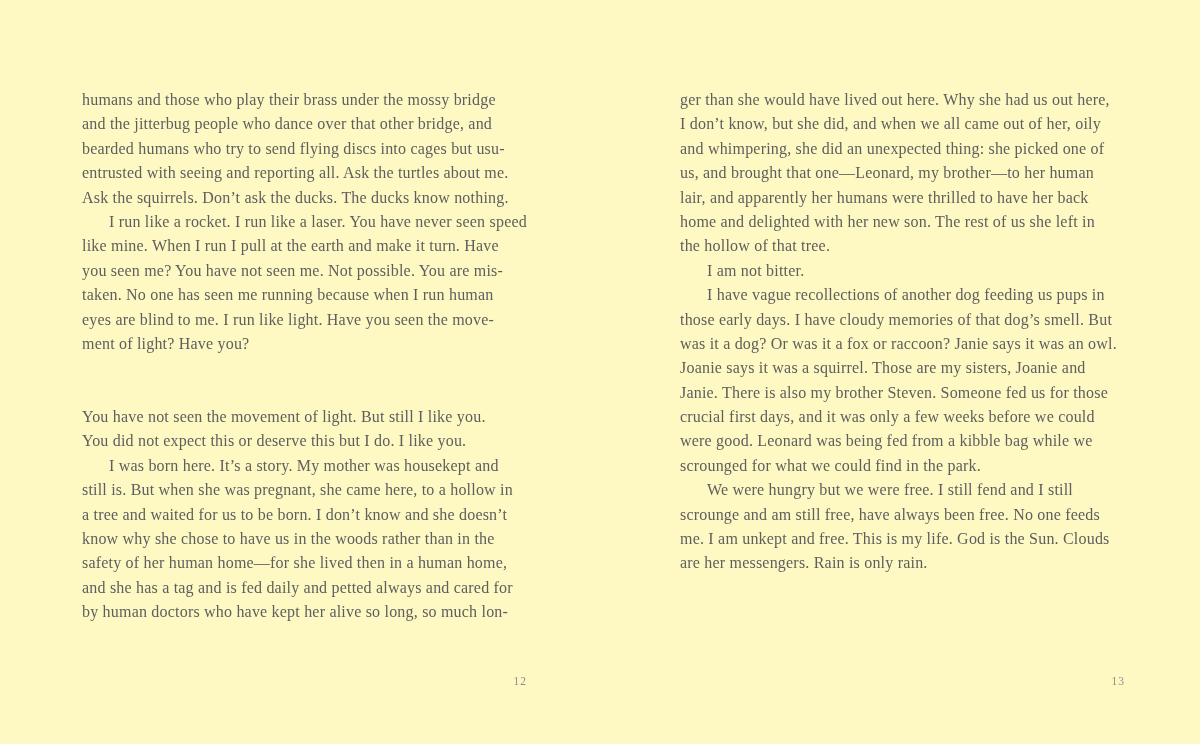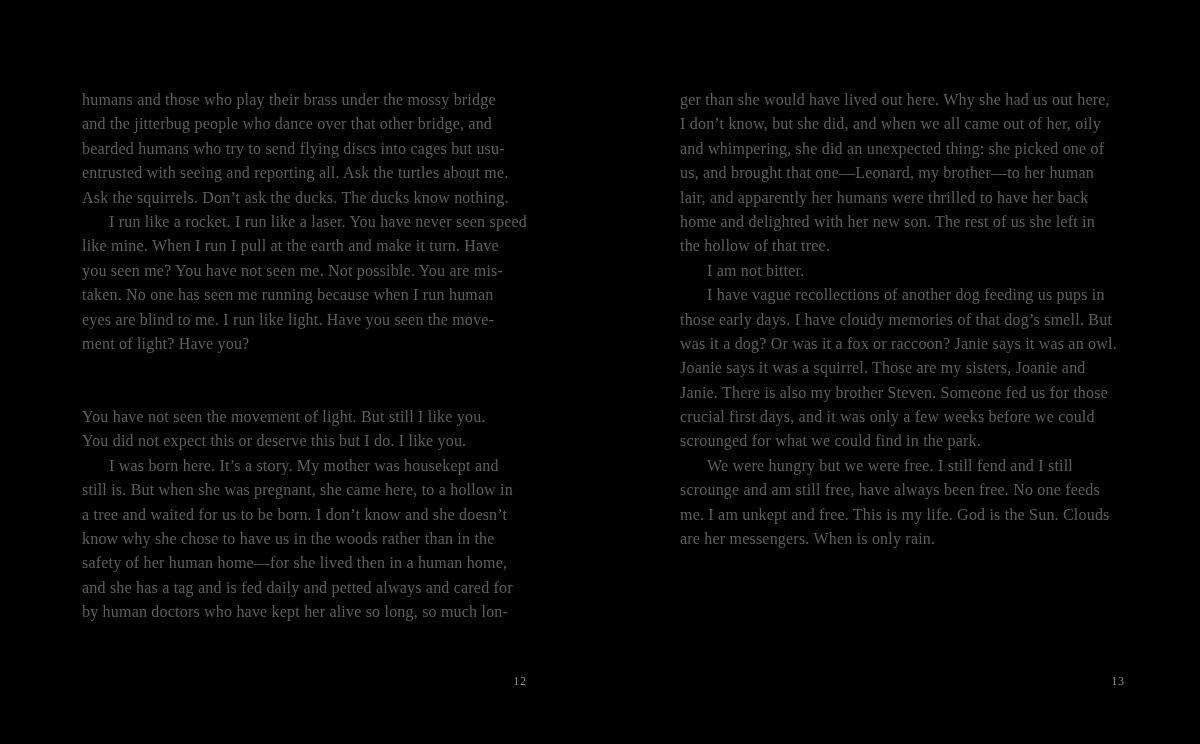--- a/index.html
+++ b/index.html
@@ -4,21 +4,21 @@
 <style>
   html, body {
     margin: 0;
     padding: 0;
     background: #ffffff;
   }
   .canvas {
     position: relative;
     width: 1200px;
     height: 744px;
-    background: #000000;
+    background: #fef9c3;
     overflow: hidden;
     font-family: "Liberation Serif", "DejaVu Serif", serif;
   }
   .text-block {
     position: absolute;
     top: 88px;
     width: 445px;
     font-size: 16px;
     line-height: 24.4px;
     letter-spacing: 0.2px;
@@ -100,25 +100,26 @@
         <div class="paragraph">
           <div class="line indent">I am not bitter.</div>
         </div>
         <div class="paragraph">
           <div class="line indent">I have vague recollections of another dog feeding us pups in</div>
           <div class="line">those early days. I have cloudy memories of that dog’s smell. But</div>
           <div class="line">was it a dog? Or was it a fox or raccoon? Janie says it was an owl.</div>
           <div class="line">Joanie says it was a squirrel. Those are my sisters, Joanie and</div>
           <div class="line">Janie. There is also my brother Steven. Someone fed us for those</div>
           <div class="line">crucial first days, and it was only a few weeks before we could</div>
+          <div class="line">were good. Leonard was being fed from a kibble bag while we</div>
           <div class="line">scrounged for what we could find in the park.</div>
         </div>
         <div class="paragraph">
           <div class="line indent">We were hungry but we were free. I still fend and I still</div>
           <div class="line">scrounge and am still free, have always been free. No one feeds</div>
           <div class="line">me. I am unkept and free. This is my life. God is the Sun. Clouds</div>
-          <div class="line">are her messengers. When is only rain.</div>
+          <div class="line">are her messengers. Rain is only rain.</div>
         </div>
       </div>
     <div class="folio right">13</div>
   </section>
 
 </div>
 
 </body></html>

